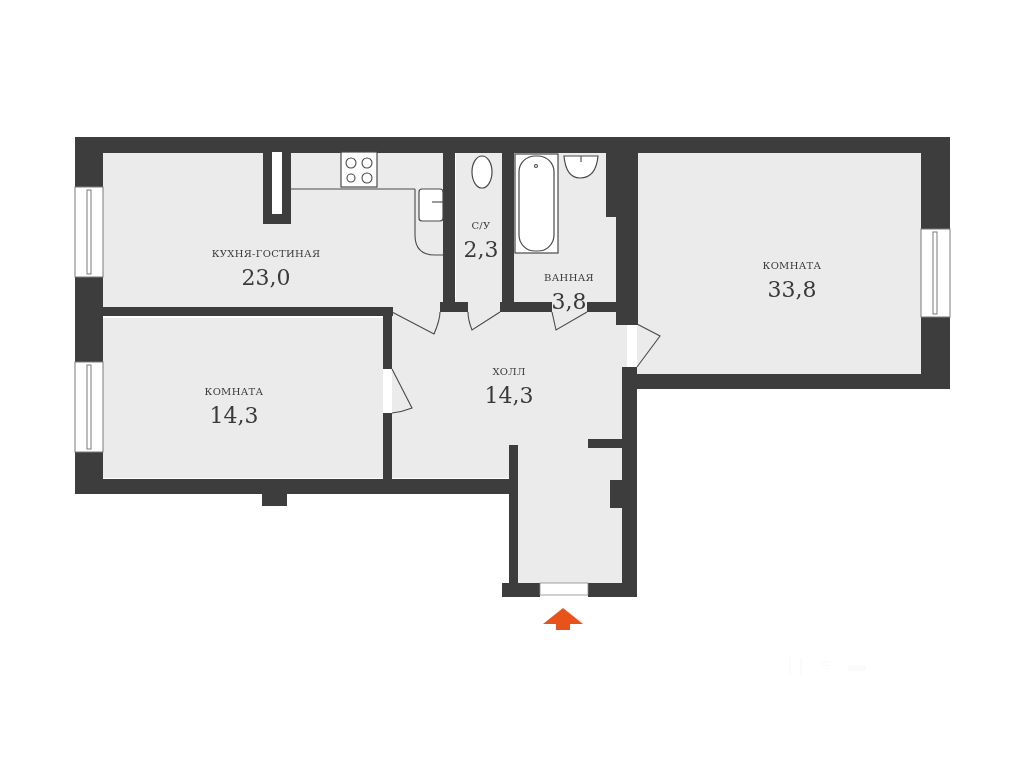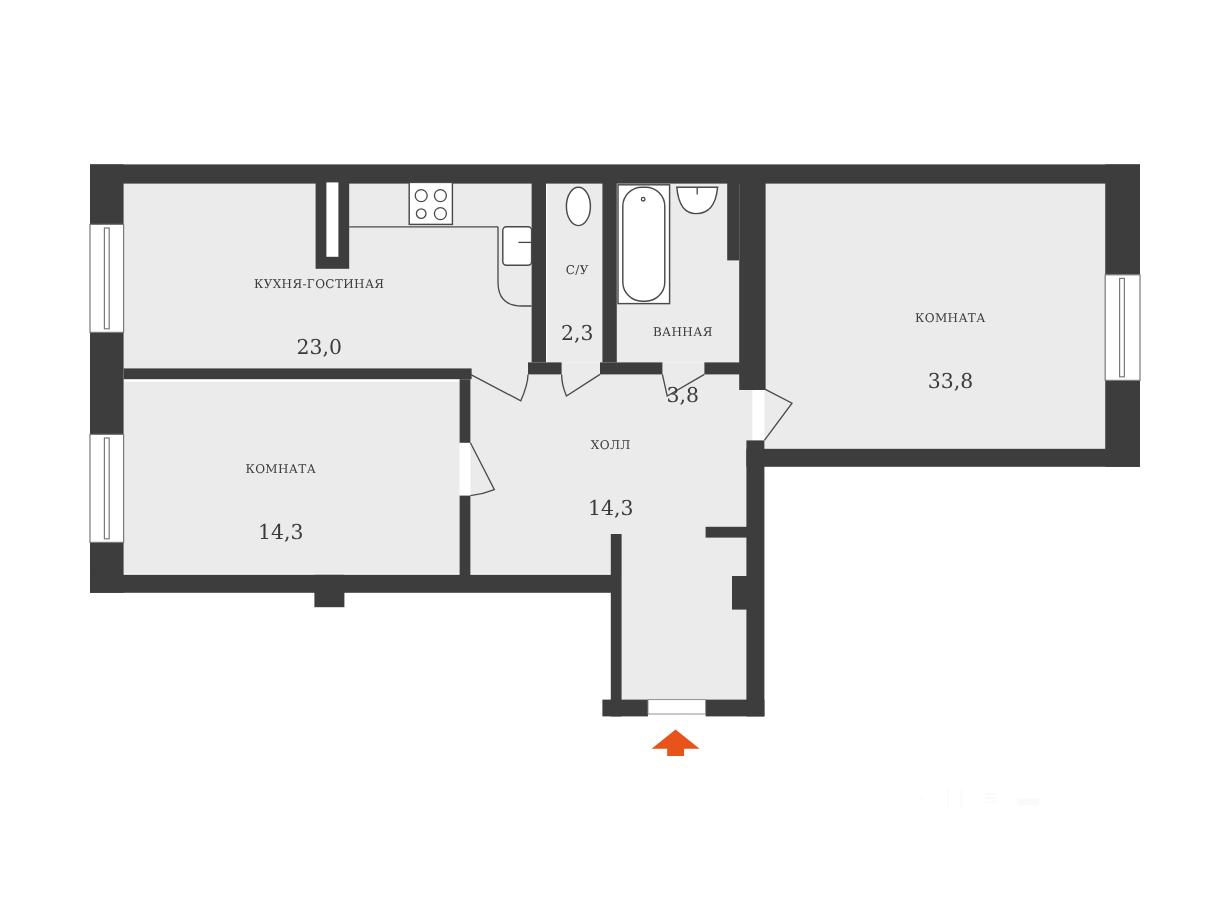--- a/index.html
+++ b/index.html
@@ -8,21 +8,21 @@
   .wall { fill: #3d3d3d; }
   .floor { fill: #ebebeb; }
   .fixture { fill: #ffffff; stroke: #4a4a4a; stroke-width: 1.2; }
   .thin { fill: none; stroke: #4a4a4a; stroke-width: 1.1; }
   .win { fill: #ffffff; stroke: #7a7a7a; stroke-width: 1; }
   .room-label {
     position: absolute; font-family: "DejaVu Serif", "Liberation Serif", serif;
     color: #3a3a3a; text-align: center; white-space: nowrap; transform: translateX(-50%);
   }
   .room-name { font-size: 10px; letter-spacing: 0.3px; display: block; line-height: 20px; }
-  .room-area { font-size: 17px; display: block; line-height: 28px; margin-top: 28px; }
+  .room-area { font-size: 22px; display: block; line-height: 28px; }
   .watermark {
     position: absolute; left: 765px; top: 655px; font-family: "Liberation Sans", sans-serif;
     font-size: 18px; color: #fafafa; letter-spacing: 6px;
   }
 </style>
 </head>
 <body>
 
 <svg id="plan" viewBox="0 0 1024 768" xmlns="http://www.w3.org/2000/svg">
 
@@ -118,21 +118,21 @@
     <path class="thin" d="M392 312 L434 334 Q440 320 440 312"></path>
     <path class="thin" d="M500 312 L472 330 Q468 320 468 312"></path>
     <path class="thin" d="M552 312 L556 330 L587 312"></path>
     <path class="thin" d="M637 324 L660 336 L637 367"></path>
     <path class="thin" d="M392 369 L412 408 Q402 412 392 413"></path>
   </g>
 
   <polygon points="563,608 583,624 570,624 570,630 556,630 556,624 543,624" fill="#e8531c"></polygon>
 </svg>
 
-<div class="room-label" style="left:266px;top:228px;">
+<div class="room-label" style="left:266px;top:244px;">
   <span class="room-name">КУХНЯ-ГОСТИНАЯ</span>
   <span class="room-area">23,0</span>
 </div>
 <div class="room-label" style="left:481px;top:216px;">
   <span class="room-name">С/У</span>
   <span class="room-area">2,3</span>
 </div>
 <div class="room-label" style="left:569px;top:268px;">
   <span class="room-name">ВАННАЯ</span>
   <span class="room-area">3,8</span>

